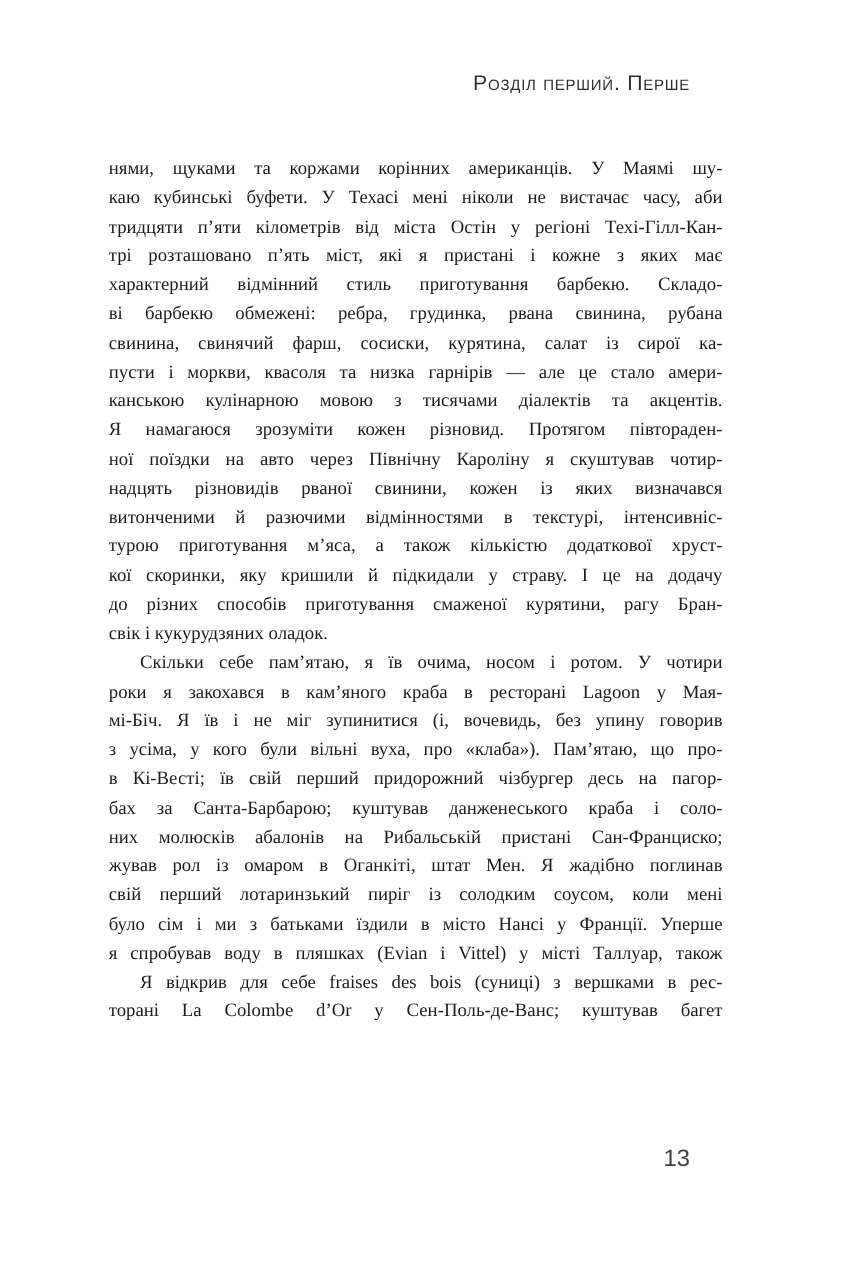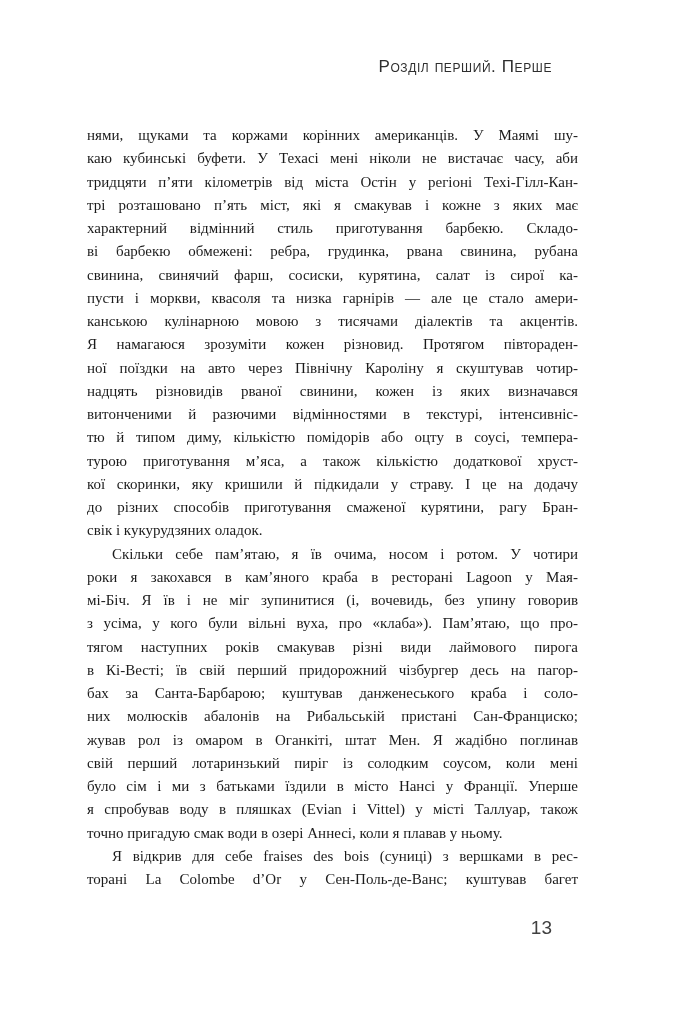--- a/index.html
+++ b/index.html
@@ -58,50 +58,47 @@
 <body>
 
 <div class="page">
   <div class="running-head">Розділ перший. Перше</div>
 
   <div class="body-text">
       <div class="paragraph">
         <div class="line">нями, щуками та коржами корінних американців. У Маямі шу-</div>
         <div class="line">каю кубинські буфети. У Техасі мені ніколи не вистачає часу, аби</div>
         <div class="line">тридцяти п’яти кілометрів від міста Остін у регіоні Техі-Гілл-Кан-</div>
-        <div class="line">трі розташовано п’ять міст, які я смакував і кожне з яких має</div>
+        <div class="line">трі розташовано п’ять міст, які я пристані і кожне з яких має</div>
         <div class="line">характерний відмінний стиль приготування барбекю. Складо-</div>
         <div class="line">ві барбекю обмежені: ребра, грудинка, рвана свинина, рубана</div>
         <div class="line">свинина, свинячий фарш, сосиски, курятина, салат із сирої ка-</div>
         <div class="line">пусти і моркви, квасоля та низка гарнірів — але це стало амери-</div>
         <div class="line">канською кулінарною мовою з тисячами діалектів та акцентів.</div>
         <div class="line">Я намагаюся зрозуміти кожен різновид. Протягом півтораден-</div>
         <div class="line">ної поїздки на авто через Північну Кароліну я скуштував чотир-</div>
         <div class="line">надцять різновидів рваної свинини, кожен із яких визначався</div>
         <div class="line">витонченими й разючими відмінностями в текстурі, інтенсивніс-</div>
-        <div class="line">тю й типом диму, кількістю помідорів або оцту в соусі, темпера-</div>
         <div class="line">турою приготування м’яса, а також кількістю додаткової хруст-</div>
         <div class="line">кої скоринки, яку кришили й підкидали у страву. І це на додачу</div>
         <div class="line">до різних способів приготування смаженої курятини, рагу Бран-</div>
         <div class="line para-end">свік і кукурудзяних оладок.</div>
       </div>
       <div class="paragraph">
         <div class="line indented">Скільки себе пам’ятаю, я їв очима, носом і ротом. У чотири</div>
         <div class="line">роки я закохався в кам’яного краба в ресторані Lagoon у Мая-</div>
         <div class="line">мі-Біч. Я їв і не міг зупинитися (і, вочевидь, без упину говорив</div>
         <div class="line">з усіма, у кого були вільні вуха, про «клаба»). Пам’ятаю, що про-</div>
-        <div class="line">тягом наступних років смакував різні види лаймового пирога</div>
         <div class="line">в Кі-Весті; їв свій перший придорожний чізбургер десь на пагор-</div>
         <div class="line">бах за Санта-Барбарою; куштував данженеського краба і соло-</div>
         <div class="line">них молюсків абалонів на Рибальській пристані Сан-Франциско;</div>
         <div class="line">жував рол із омаром в Оганкіті, штат Мен. Я жадібно поглинав</div>
         <div class="line">свій перший лотаринзький пиріг із солодким соусом, коли мені</div>
         <div class="line">було сім і ми з батьками їздили в місто Нансі у Франції. Уперше</div>
         <div class="line">я спробував воду в пляшках (Evian і Vittel) у місті Таллуар, також</div>
-        <div class="line para-end">точно пригадую смак води в озері Аннесі, коли я плавав у ньому.</div>
       </div>
       <div class="paragraph">
         <div class="line indented">Я відкрив для себе fraises des bois (суниці) з вершками в рес-</div>
         <div class="line">торані La Colombe d’Or у Сен-Поль-де-Ванс; куштував багет</div>
       </div>
     </div>
 
   <div class="page-number">13</div>
 </div>
 

